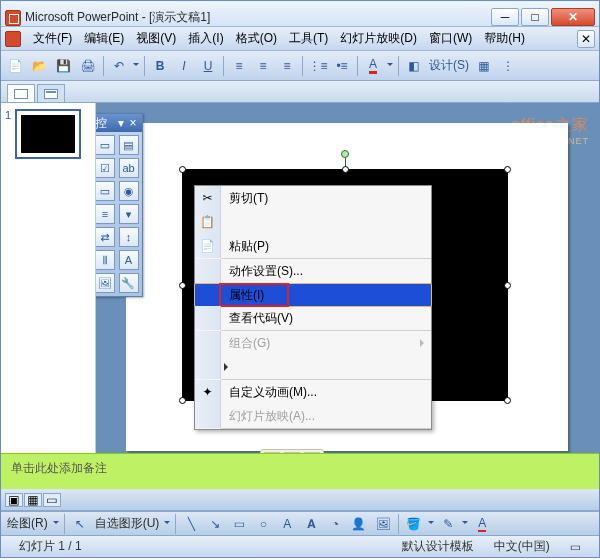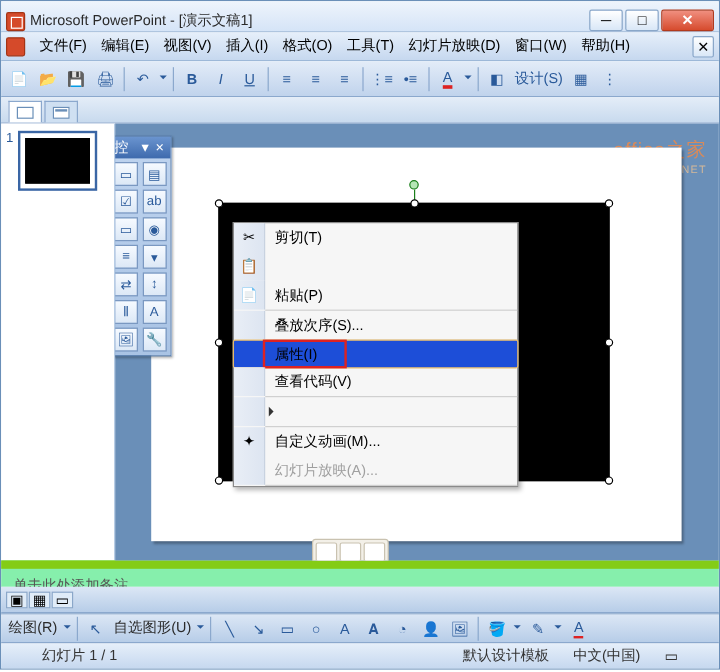--- a/index.html
+++ b/index.html
@@ -58,24 +58,24 @@
 .ctxmenu .row.disabled{color:#a0a0a0}
 .ctxmenu .iconcol{width:26px;height:100%;background:linear-gradient(90deg,#e9eef6,#dde5f1);display:flex;align-items:center;justify-content:center;border-right:1px solid #c8d2e0}
 .ctxmenu .lbl{flex:1;padding-left:8px}
 .ctxmenu .arrow{width:14px;text-align:center}
 .ctxmenu .arrow:after{content:"";display:inline-block;border:4px solid transparent;border-left:4px solid #333}
 .ctxmenu .row.disabled .arrow:after{border-left-color:#bbb}
 .ctxmenu .divline{height:1px;margin-left:26px;background:#d0d0d0}
 .ctxmenu .row.hl{background:#1d4ed8;border:1px solid #e5b96b;border-radius:2px;margin:-1px}
 .ctxmenu .row.hl .iconcol{background:transparent;border-right:none}
 .redbox{position:absolute;border:2px solid #d22;pointer-events:none}
-.notes{height:22px;border-top:7px solid #84cc16;padding:6px 10px;color:#555;background:#86efac}
+.notes{height:36px;border-top:1px solid #84cc16;padding:6px 10px;color:#555;background:#bef264}
 .drawbar{height:24px;background:linear-gradient(#dce7f5,#b7cde8);border-top:1px solid #8ba8cd;display:flex;align-items:center;padding:0 4px;gap:2px}
 .drawbar .lbl{color:#2a2a2a;padding:0 2px}
-.status{height:22px;background:linear-gradient(#e6effa,#c6d8ef);border-top:1px solid #8ba8cd;display:flex;align-items:center;padding:0 24px;font-size:11px;color:#333}
+.status{height:22px;background:linear-gradient(#e6effa,#c6d8ef);border-top:1px solid #8ba8cd;display:flex;align-items:center;padding:0 8px;font-size:11px;color:#333}
 .status .cell{padding:0 10px}
 .status .spacer{flex:1}
 .viewmini{display:flex;gap:1px;margin-right:4px}
 .viewmini .vb{width:18px;height:14px;border:1px solid #8aa7c9;background:#e0ecf8;display:flex;align-items:center;justify-content:center}
 .floatbelow{position:absolute;left:164px;top:346px;display:flex;gap:2px;background:#f3f0e8;border:1px solid #c9c2b0;padding:2px;border-radius:3px}
 .floatbelow .fb{width:18px;height:16px;border:1px solid #c9c2b0;border-radius:2px;background:#fff}
 </style>
 </head>
 <body>
 
@@ -223,33 +223,38 @@
         <div class="row">
             <div class="iconcol">📋</div>
           </div>
         <div class="row">
             <div class="iconcol">📄</div>
             <div class="lbl">粘贴(P)</div>
           </div>
         <div class="divline"></div>
         <div class="row">
             <div class="iconcol"></div>
-            <div class="lbl">叠放次序(S)...</div>
+            <div class="lbl">动作设置(S)...</div>
           </div>
         <div class="divline"></div>
         <div class="row hl">
             <div class="iconcol"></div>
             <div class="lbl">属性(I)</div>
           <div class="redbox" style="left:24px;top:-1px;width:70px;height:24px"></div>
         </div>
         <div class="row">
             <div class="iconcol"></div>
             <div class="lbl">查看代码(V)</div>
           </div>
         <div class="divline"></div>
+        <div class="row disabled">
+            <div class="iconcol"></div>
+            <div class="lbl">组合(G)</div>
+            <div class="arrow"></div>
+          </div>
         <div class="row">
             <div class="iconcol"></div>
             <div class="arrow"></div>
           </div>
         <div class="divline"></div>
         <div class="row">
             <div class="iconcol">✦</div>
             <div class="lbl">自定义动画(M)...</div>
           </div>
         <div class="row disabled">

